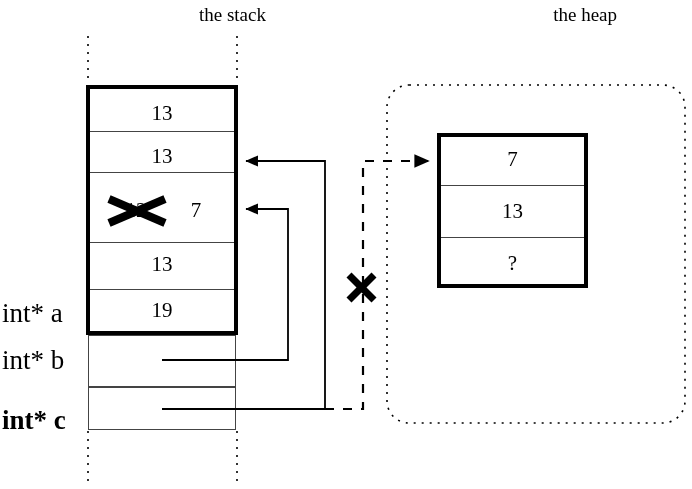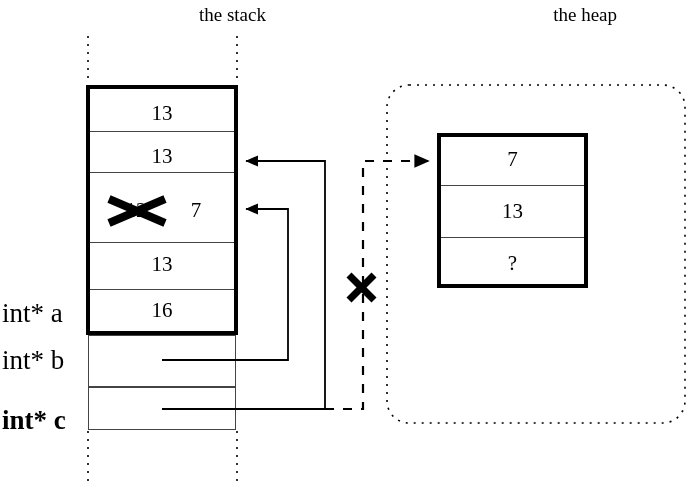--- a/index.html
+++ b/index.html
@@ -82,21 +82,21 @@
   <div class="cell" style="left:90px; top:172px; width:144px; height:0;"></div>
   <div class="cell" style="left:90px; top:242px; width:144px; height:0;"></div>
   <div class="cell" style="left:90px; top:289px; width:144px; height:0;"></div>
 
   <div class="cell-value" style="left:86px; top:103px; width:152px;">13</div>
   <div class="cell-value" style="left:86px; top:146px; width:152px;">13</div>
 
   <div class="cell-value" style="left:86px; top:200px; width:100px;">12</div>
   <div class="cell-value" style="left:176px; top:200px; width:40px;">7</div>
   <div class="cell-value" style="left:86px; top:254px; width:152px;">13</div>
-  <div class="cell-value" style="left:86px; top:300px; width:152px;">16</div>
+  <div class="cell-value" style="left:86px; top:300px; width:152px;">19</div>
 
   <div class="thin-box" style="left:88px; top:335px; width:148px; height:52px;"></div>
   <div class="thin-box" style="left:88px; top:387px; width:148px; height:43px;"></div>
 
   <div class="var-label" style="left:2px; top:303px;">int* a</div>
   <div class="var-label" style="left:2px; top:350px;">int* b</div>
   <div class="var-label" style="left:2px; top:410px;font-weight:bold;">int* c</div>
 
   <div class="thick-box" style="left:437px; top:133px; width:151px; height:155px;"></div>
   <div class="cell" style="left:441px; top:185px; width:143px; height:0;"></div>

